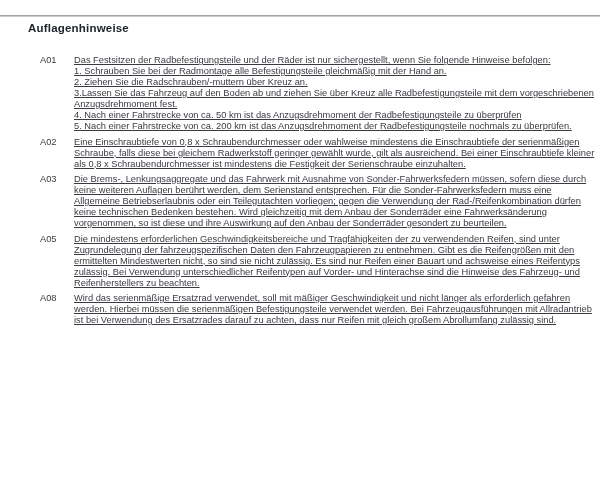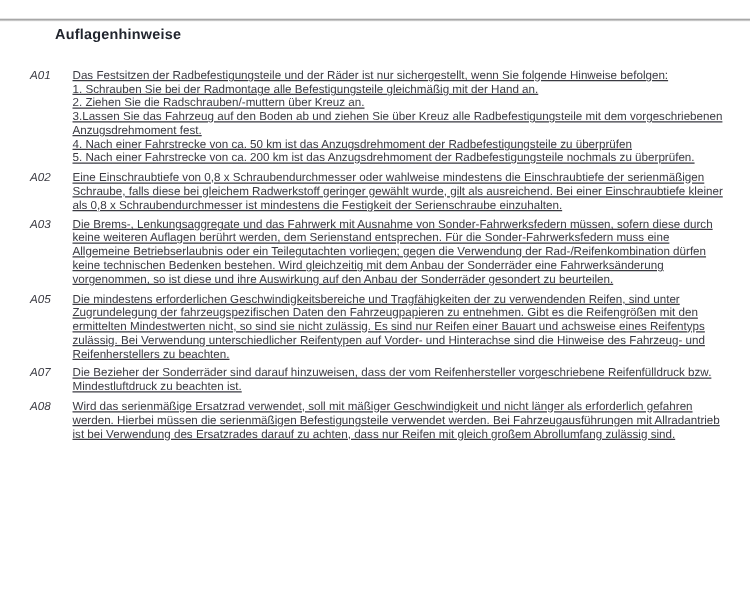--- a/index.html
+++ b/index.html
@@ -20,42 +20,41 @@
     height: 478px;
     background: #ffffff;
   }
   .rule {
     margin-top: 15px;
     height: 2px;
     width: 600px;
     background: linear-gradient(to bottom, #8f8f8f, #dedede);
   }
   .title {
-    margin: 5px 0 0 44px;
+    margin: 5px 0 0 28px;
     font-size: 11.5px;
     line-height: 12px;
     font-weight: bold;
     color: #21252e;
     letter-spacing: 0.2px;
   }
   .items {
     margin-top: 21px;
   }
   .item {
     display: flex;
     align-items: flex-start;
     margin-bottom: 4.5px;
     color: #3a3a42;
     font-size: 9.3px;
     line-height: 11px;
   }
   .item .code {
     flex: 0 0 34px;
-    margin-left: 24px;
-    font-style: italic;
+    margin-left: 40px;
   }
   .item .text {
     width: 523px;
     white-space: pre-line;
     text-decoration: underline;
   }
 </style>
 </head>
 <body>
 
@@ -87,24 +86,20 @@
       <span class="text">Die Brems-, Lenkungsaggregate und das Fahrwerk mit Ausnahme von Sonder-Fahrwerksfedern müssen, sofern diese durch keine weiteren Auflagen berührt werden, dem Serienstand entsprechen. Für die Sonder-Fahrwerksfedern muss eine Allgemeine Betriebserlaubnis oder ein Teilegutachten vorliegen; gegen die Verwendung der Rad-/Reifenkombination dürfen keine technischen Bedenken bestehen. Wird gleichzeitig mit dem Anbau der Sonderräder eine Fahrwerksänderung vorgenommen, so ist diese und ihre Auswirkung auf den Anbau der Sonderräder gesondert zu beurteilen.</span>
     </div>
 
 
     <div class="item">
       <span class="code">A05</span>
       <span class="text">Die mindestens erforderlichen Geschwindigkeitsbereiche und Tragfähigkeiten der zu verwendenden Reifen, sind unter Zugrundelegung der fahrzeugspezifischen Daten den Fahrzeugpapieren zu entnehmen. Gibt es die Reifengrößen mit den ermittelten Mindestwerten nicht, so sind sie nicht zulässig. Es sind nur Reifen einer Bauart und achsweise eines Reifentyps zulässig. Bei Verwendung unterschiedlicher Reifentypen auf Vorder- und Hinterachse sind die Hinweise des Fahrzeug- und Reifenherstellers zu beachten.</span>
     </div>
 
 
-    <div class="item">
-      <span class="code">A07</span>
-      <span class="text">Die Bezieher der Sonderräder sind darauf hinzuweisen, dass der vom Reifenhersteller vorgeschriebene Reifenfülldruck bzw. Mindestluftdruck zu beachten ist.</span>
-    </div>
 
     <div class="item">
       <span class="code">A08</span>
       <span class="text">Wird das serienmäßige Ersatzrad verwendet, soll mit mäßiger Geschwindigkeit und nicht länger als erforderlich gefahren werden. Hierbei müssen die serienmäßigen Befestigungsteile verwendet werden. Bei Fahrzeugausführungen mit Allradantrieb ist bei Verwendung des Ersatzrades darauf zu achten, dass nur Reifen mit gleich großem Abrollumfang zulässig sind.</span>
     </div>
 
   </main>
 
 </div>
 

